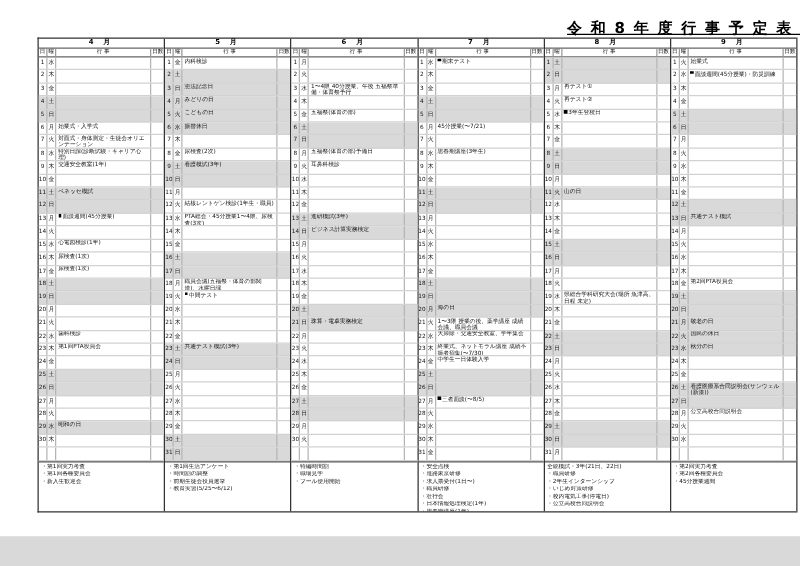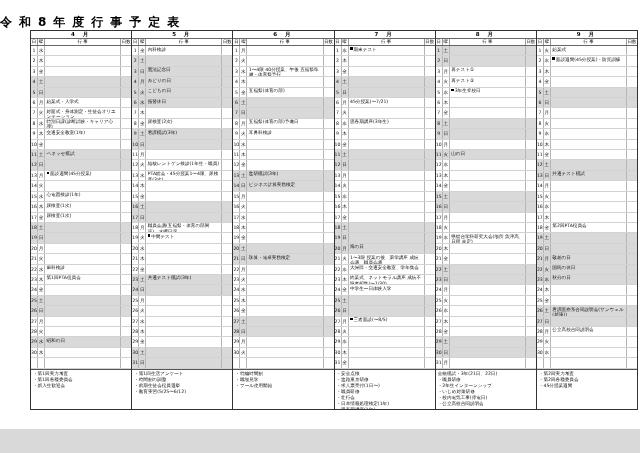--- a/index.html
+++ b/index.html
@@ -1,19 +1,19 @@
 <!DOCTYPE html>
 <html><head>
 <meta charset="utf-8">
 <style>
   * { box-sizing: border-box; margin: 0; padding: 0; }
   body { background: #fff; font-family: "DejaVu Sans", sans-serif; }
   .page { position: relative; width: 640px; height: 453px; background: #ffffff; overflow: hidden; }
-  .title { position: absolute; top: 14px; left: 0; width: 100%; text-align: left;
-           font-size: 12px; font-weight: bold; letter-spacing: 7px; color: #000; }
+  .title { position: absolute; top: 14px; left: 0; width: 100%; text-align: right;
+           font-size: 12px; font-weight: bold; letter-spacing: 7px; color: #000; text-decoration: underline; }
   .table-wrap { position: absolute; top: 30px; left: 30px; width: 608px;
                 display: flex; border: 1px solid #333; border-right: none; background: #fff; }
   .mcol { flex: 1 1 0; border-right: 1px solid #333; display: flex; flex-direction: column; min-width: 0; }
   .mh { height: 8px; border-bottom: 1px solid #666; font-size: 5.5px; font-weight: bold;
         text-align: center; letter-spacing: 3px; line-height: 7px; }
   .sub { height: 7px; display: grid; grid-template-columns: 7px 7px 1fr 10px;
          border-bottom: 1px solid #666; font-size: 4.4px; line-height: 6px; text-align: center; }
   .sub > span { overflow: hidden; white-space: nowrap; }
   .sub .c1, .sub .c2, .sub .c3 { border-right: 1px solid #999; }
   .row { height: 10.42px; display: grid; grid-template-columns: 7px 7px 1fr 10px;

